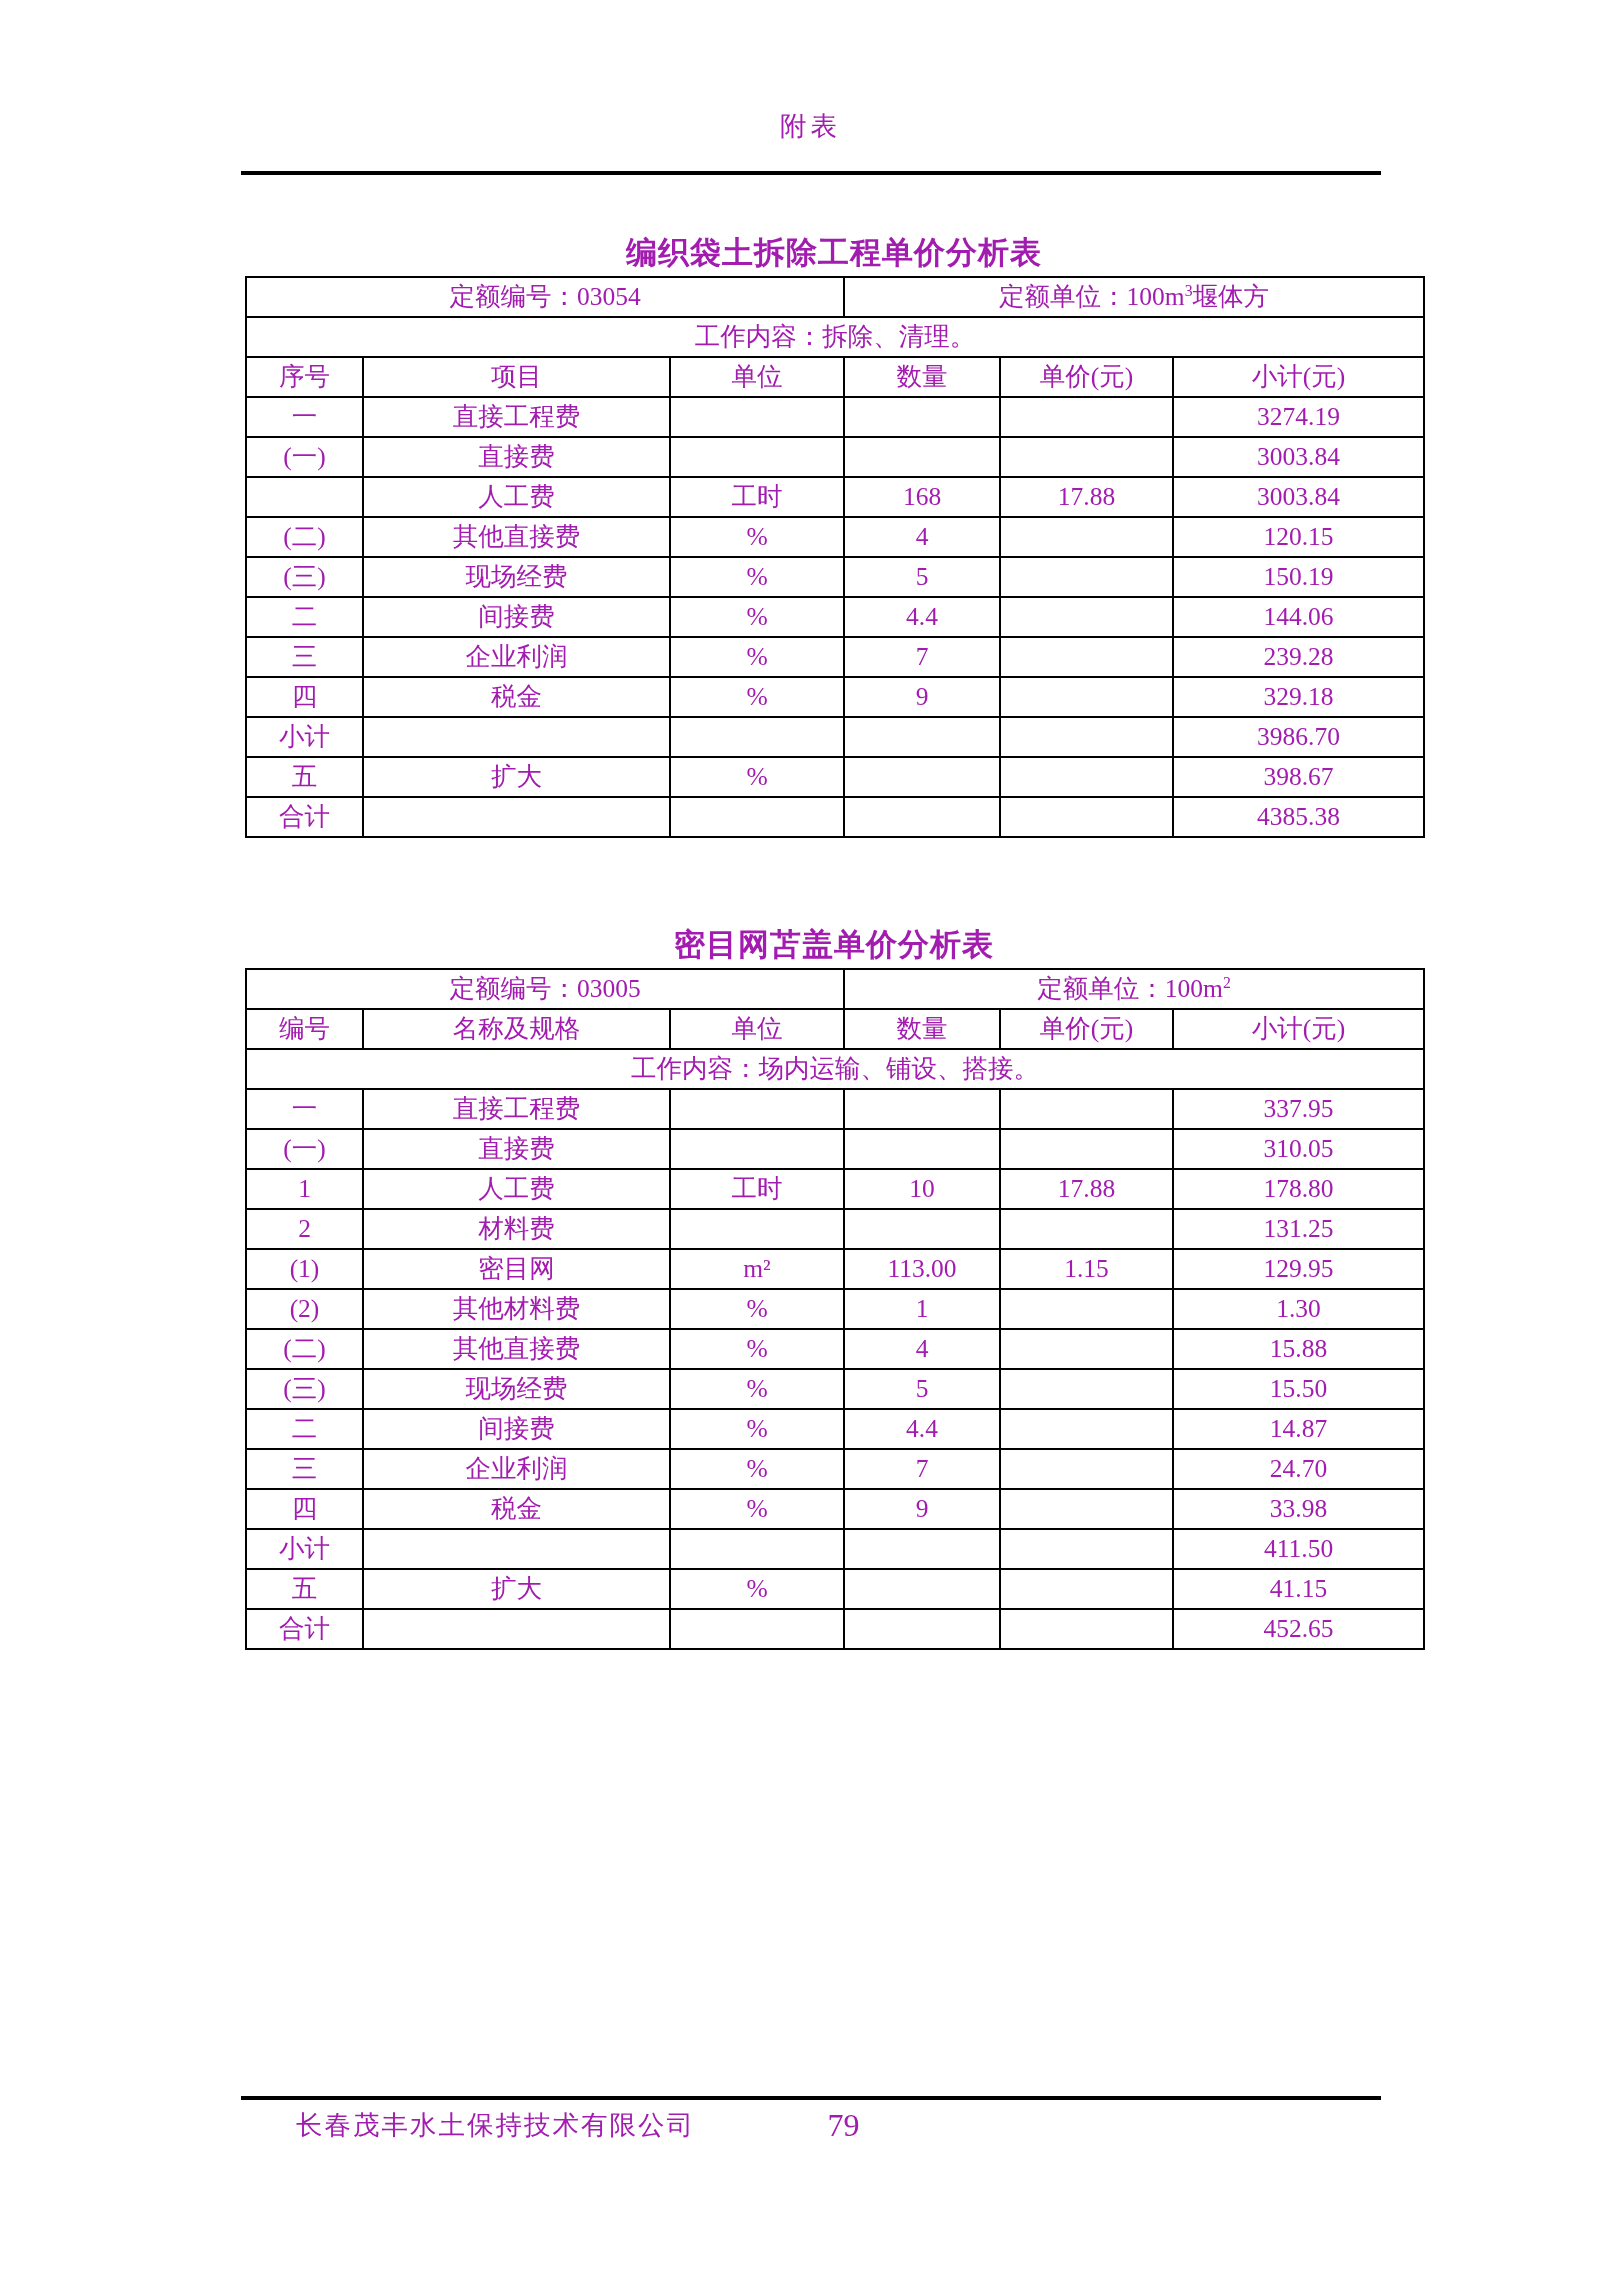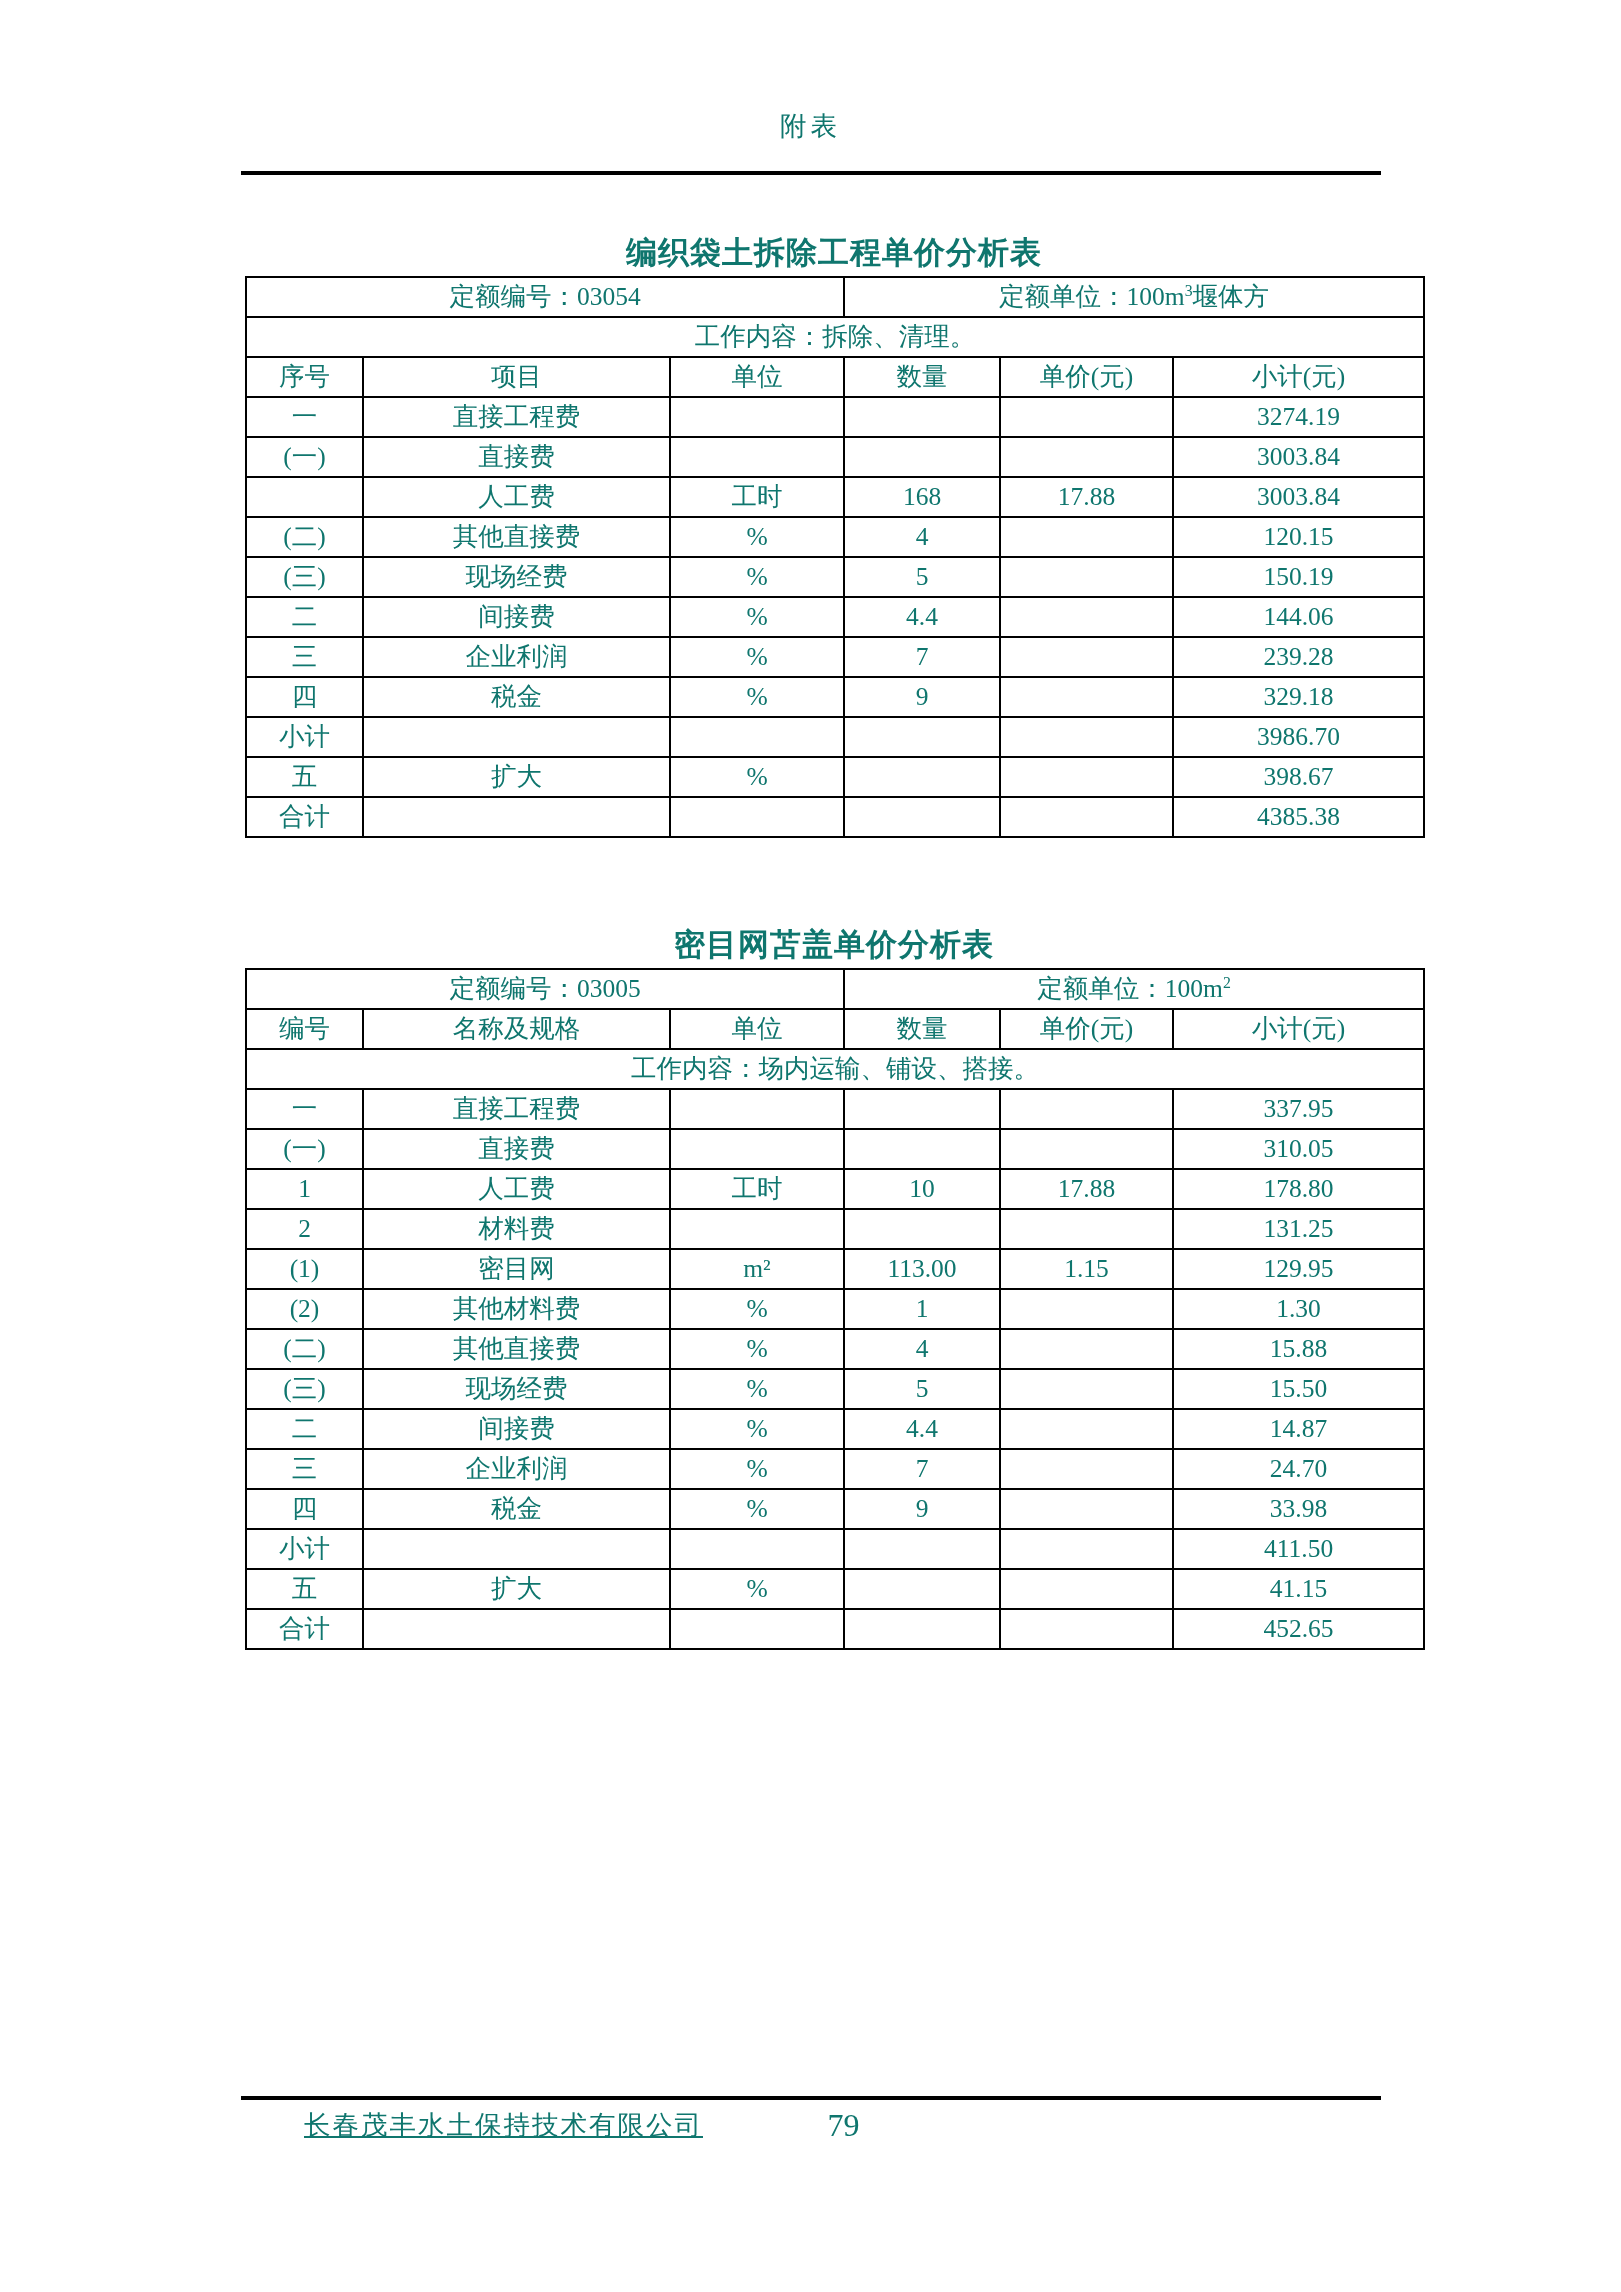--- a/index.html
+++ b/index.html
@@ -1,20 +1,20 @@
 <!DOCTYPE html>
 <html><head>
 <meta charset="utf-8">
 <style>
   html, body { margin:0; padding:0; background:#ffffff; }
   .page {
     position:relative;
     width:1621px; height:2293px;
     background:#ffffff;
-    color:#0f766e;
+    color:#a21caf;
     font-family:"Liberation Serif","DejaVu Serif",serif;
     overflow:hidden;
   }
   .doc-header {
     position:absolute; top:112px; left:0; width:1621px;
     text-align:center; font-size:26.5px; line-height:29px;
     letter-spacing:3.9px;
   }
   .rule {
     position:absolute; left:241px; width:1140px; height:3.9px;
@@ -45,22 +45,22 @@
     border-top-width:2.9px; border-bottom-width:2.9px;
     text-align:center; vertical-align:middle;
     padding:0 3.9px; overflow:hidden;
     font-size:25.5px; line-height:29px;
     box-sizing:border-box;
   }
   td.cell-left { text-align:left; padding-left:13.7px; }
   sup { font-size:0.62em; line-height:0; }
 
   .footer-company {
-    position:absolute; left:304px; top:2107px;
-    font-size:26.5px; letter-spacing:2px;text-decoration:underline;
+    position:absolute; left:296px; top:2107px;
+    font-size:26.5px; letter-spacing:2px;
   }
   .footer-page {
     position:absolute; left:812px; top:2107px; width:63px;
     text-align:center; font-size:32px;
   }
 </style>
 </head>
 <body>
 
 <div class="page">

